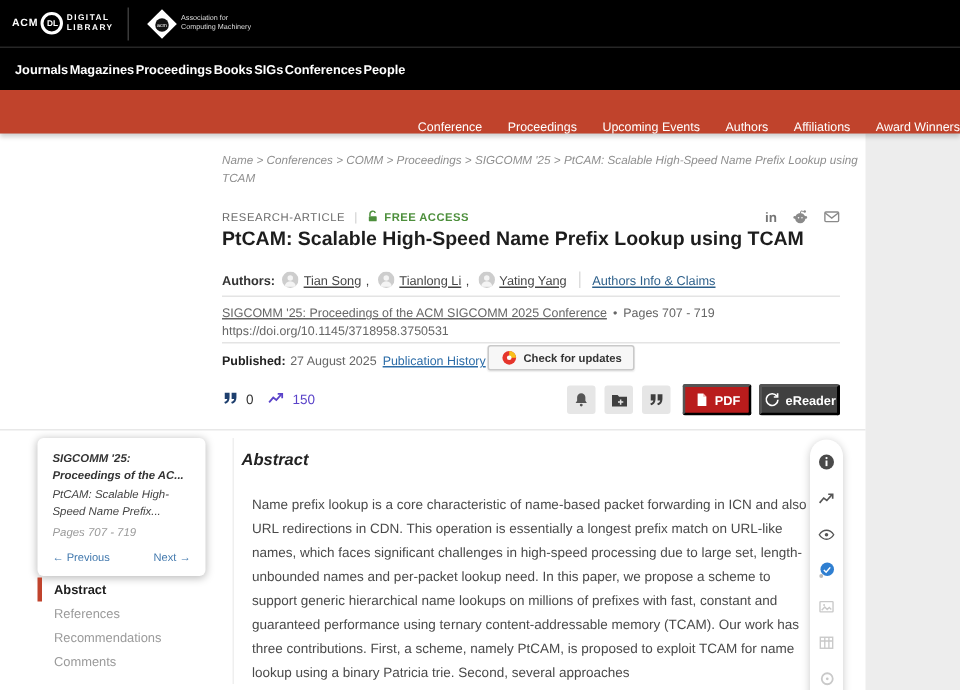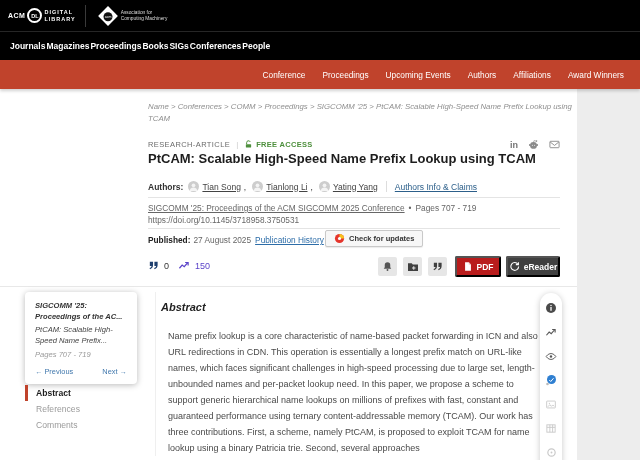--- a/index.html
+++ b/index.html
@@ -16,21 +16,21 @@
   .hdr-sep { width:1px; height:22px; background:#3a3a3a; margin:0 9px; }
   .diamond { width:14px; height:14px; background:#fff; transform:rotate(45deg); display:flex; align-items:center; justify-content:center; margin:0 6px; }
   .diamond-inner { width:9px; height:9px; border-radius:50%; background:#111; transform:rotate(-45deg);
                    color:#fff; font-size:3.5px; display:flex; align-items:center; justify-content:center; }
   .assoc-text { color:#ddd; font-size:4.8px; line-height:6px; }
   .hdr-nav { height:27px; display:flex; align-items:center; gap:1px; padding-left:10px; }
   .hdr-nav a { color:#fff; font-size:8.5px; font-weight:600; text-decoration:none; cursor:pointer; }
 
   
   .confbar { position:absolute; top:60px; left:0; width:640px; height:29px; background:#c0432c;
-             display:flex; align-items:center; justify-content:flex-end; gap:17px; padding-right:16px;
+             display:flex; align-items:flex-end; justify-content:flex-end; gap:17px; padding-right:0;
              box-shadow:0 2px 3px rgba(0,0,0,.18); z-index:6; }
   .confbar a { color:#fff; font-size:8.3px; font-weight:500; text-decoration:none; cursor:pointer; }
 
   
   .page { position:absolute; top:89px; left:0; width:577px; height:371px; background:#fff; }
 
   .breadcrumb { position:absolute; left:148px; top:12px; width:425px;
                 font-size:7.8px; font-style:italic; color:#8f8f8f; line-height:12px; }
   .crumb { cursor:pointer; }
   .crumb:not(:last-child)::after { content:"\00a0>\00a0"; }
@@ -290,20 +290,21 @@
     <div class="cpages">Pages 707 - 719</div>
     <div class="card-links">
       <span>← Previous</span>
       <span>Next →</span>
     </div>
   </div>
 
   <div class="side-nav">
     <div class="item active">Abstract</div>
     <div class="item">References</div>
+    <div class="item">Recommendations</div>
     <div class="item">Comments</div>
   </div>
 
   <section class="abstract">
     <h2>Abstract</h2>
     <p>Name prefix lookup is a core characteristic of name-based packet forwarding in ICN and also URL redirections in CDN. This operation is essentially a longest prefix match on URL-like names, which faces significant challenges in high-speed processing due to large set, length-unbounded names and per-packet lookup need. In this paper, we propose a scheme to support generic hierarchical name lookups on millions of prefixes with fast, constant and guaranteed performance using ternary content-addressable memory (TCAM). Our work has three contributions. First, a scheme, namely PtCAM, is proposed to exploit TCAM for name lookup using a binary Patricia trie. Second, several approaches</p>
   </section>
 
   <div class="rtoolbar">
     <span class="rtool">

